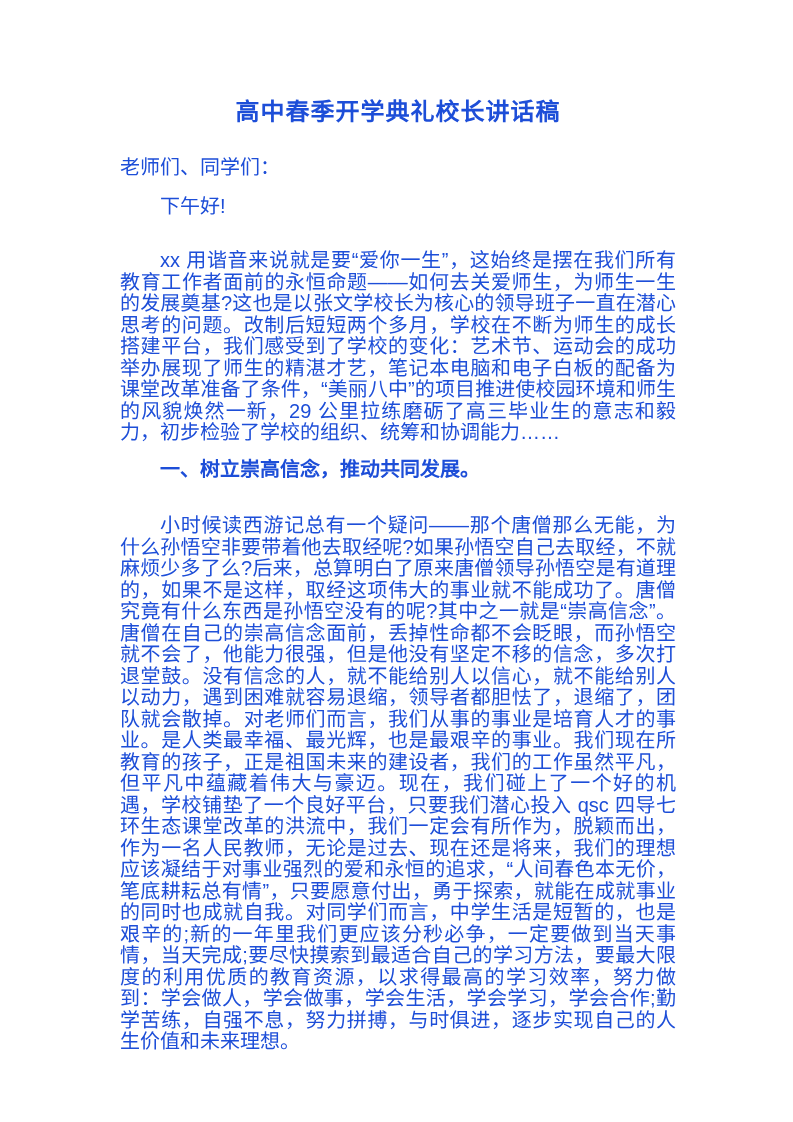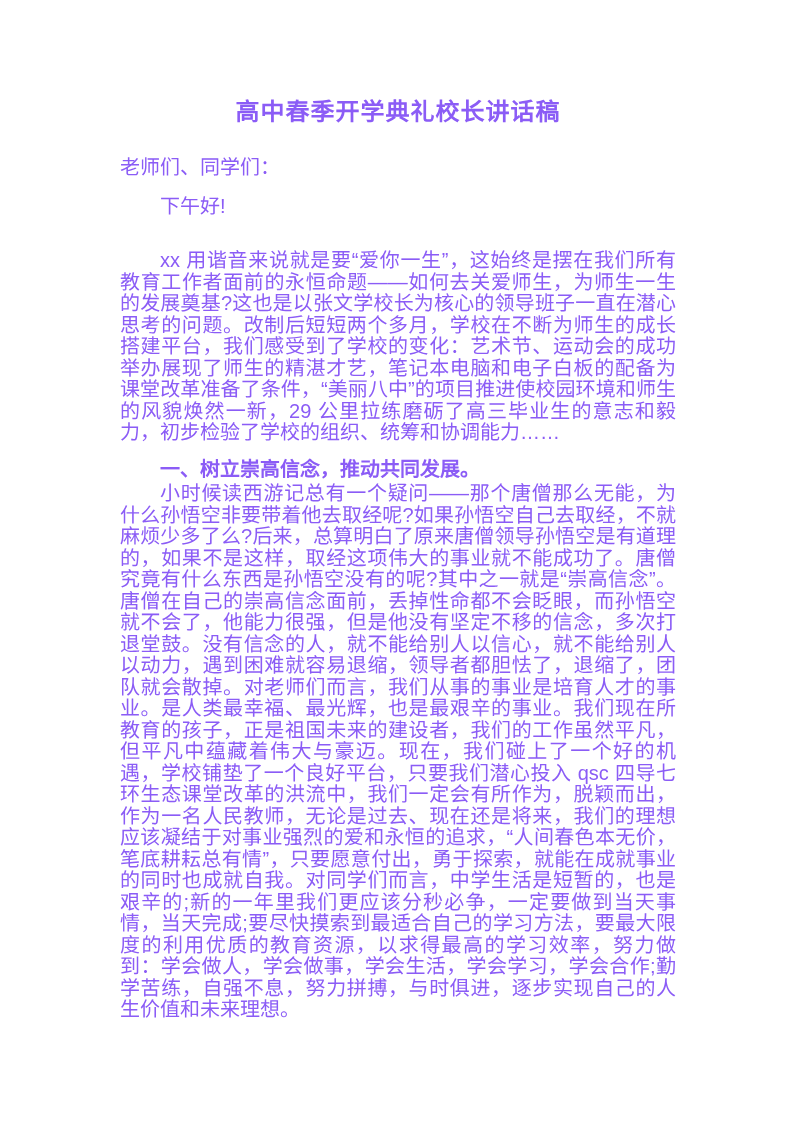--- a/index.html
+++ b/index.html
@@ -8,21 +8,21 @@
     background: #ffffff;
   }
   .page {
     position: relative;
     width: 793px;
     height: 1122px;
     background: #ffffff;
     overflow: hidden;
     box-sizing: border-box;
     font-family: "Liberation Sans", sans-serif;
-    color: #8b5cf6;
+    color: #1d4ed8;
   }
   .content {
     position: absolute;
     left: 120px;
     top: 0;
     width: 556px;
   }
   .doc-title {
     margin: 97px 0 30px 0;
     font-size: 24px;
@@ -42,21 +42,21 @@
   }
   .salutation {
     text-indent: 0;
     margin-bottom: 17px;
   }
   .greeting {
     margin-bottom: 33px;
   }
   .heading {
     font-weight: bold;
-    margin-bottom: 3px;
+    margin-bottom: 35px;
   }
 </style>
 </head>
 <body>
 
 <div class="page">
   <div class="content">
 
     <h1 class="doc-title">高中春季开学典礼校长讲话稿</h1>
 

